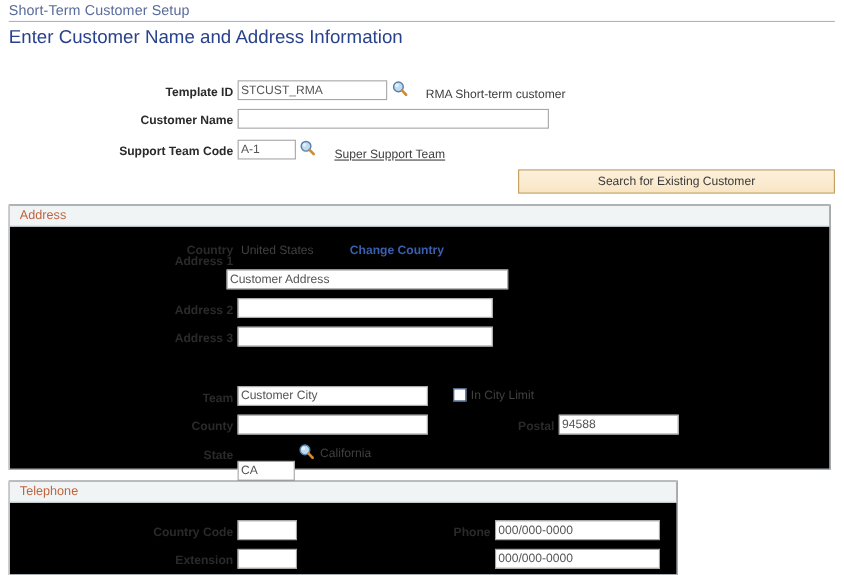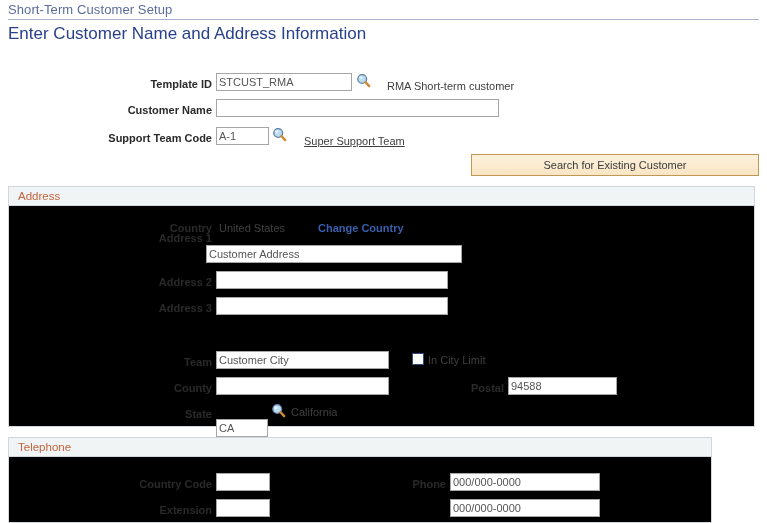--- a/index.html
+++ b/index.html
@@ -221,21 +221,21 @@
 <input class="inp" style="left: 216px; top: 403px; width: 52px; margin-top: 16px;" value="CA">
 <span class="mag" style="left:271px; top:403px;">
   <svg width="15" height="15" viewBox="0 0 15 15">
     <circle cx="6.2" cy="6" r="4.4" fill="#bcdcf2" stroke="#5b7fa6" stroke-width="1.3"></circle>
     <circle cx="4.8" cy="4.6" r="1.7" fill="#e9f5fd" opacity="0.85"></circle>
     <line x1="9.4" y1="9.2" x2="13.2" y2="13.1" stroke="#d08a33" stroke-width="2.4" stroke-linecap="round"></line>
   </svg>
 </span>
 <div class="plain" style="left:291px; top:405px;">California</div>
 
-<div class="group" style="left:8px; top:437px; width:704px; height:86px;">
+<div class="group" style="left:8px; top:437px; width:608px; height:86px;">
   <div class="group-hdr"></div>
   <div class="group-hdr-label">Telephone</div>
 </div>
 
 <div class="lbl" style="left:112px; top:477px; width:100px;">Country Code</div>
 <input class="inp" style="left: 216px; top: 473px; width: 54px;" value="">
 
 <div class="lbl" style="left:386px; top:477px; width:60px;">Phone</div>
 <input class="inp" style="left: 450px; top: 473px; width: 150px;" value="000/000-0000">
 

